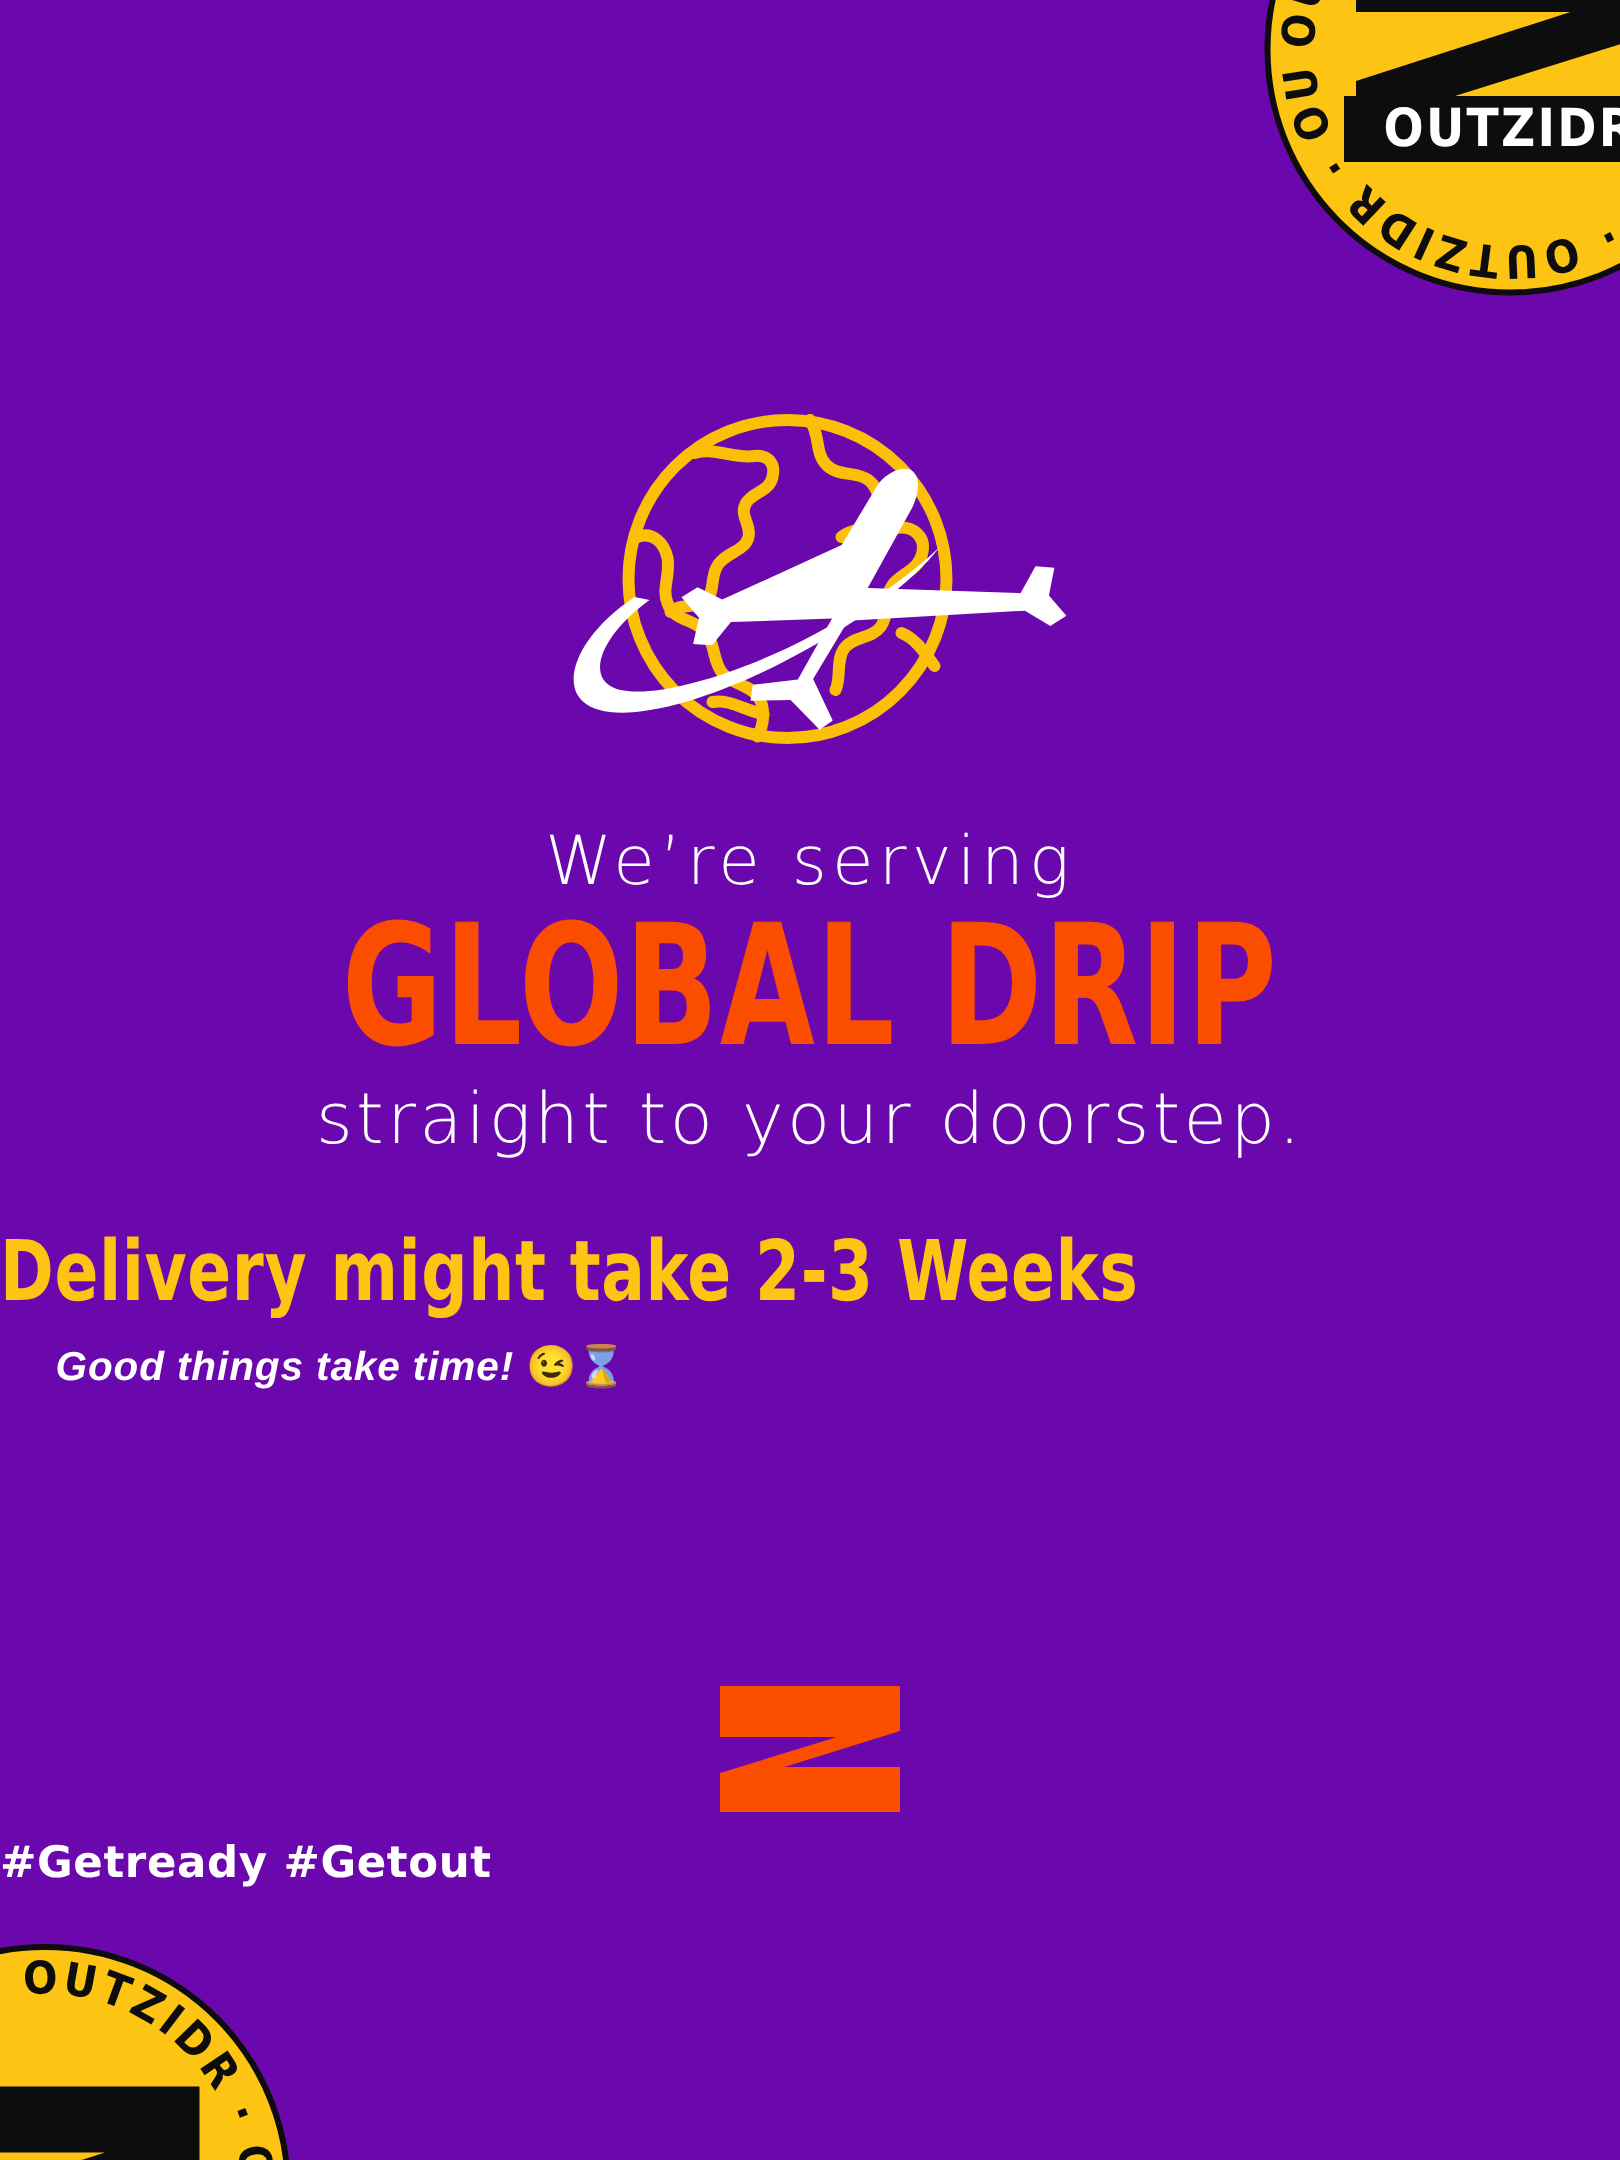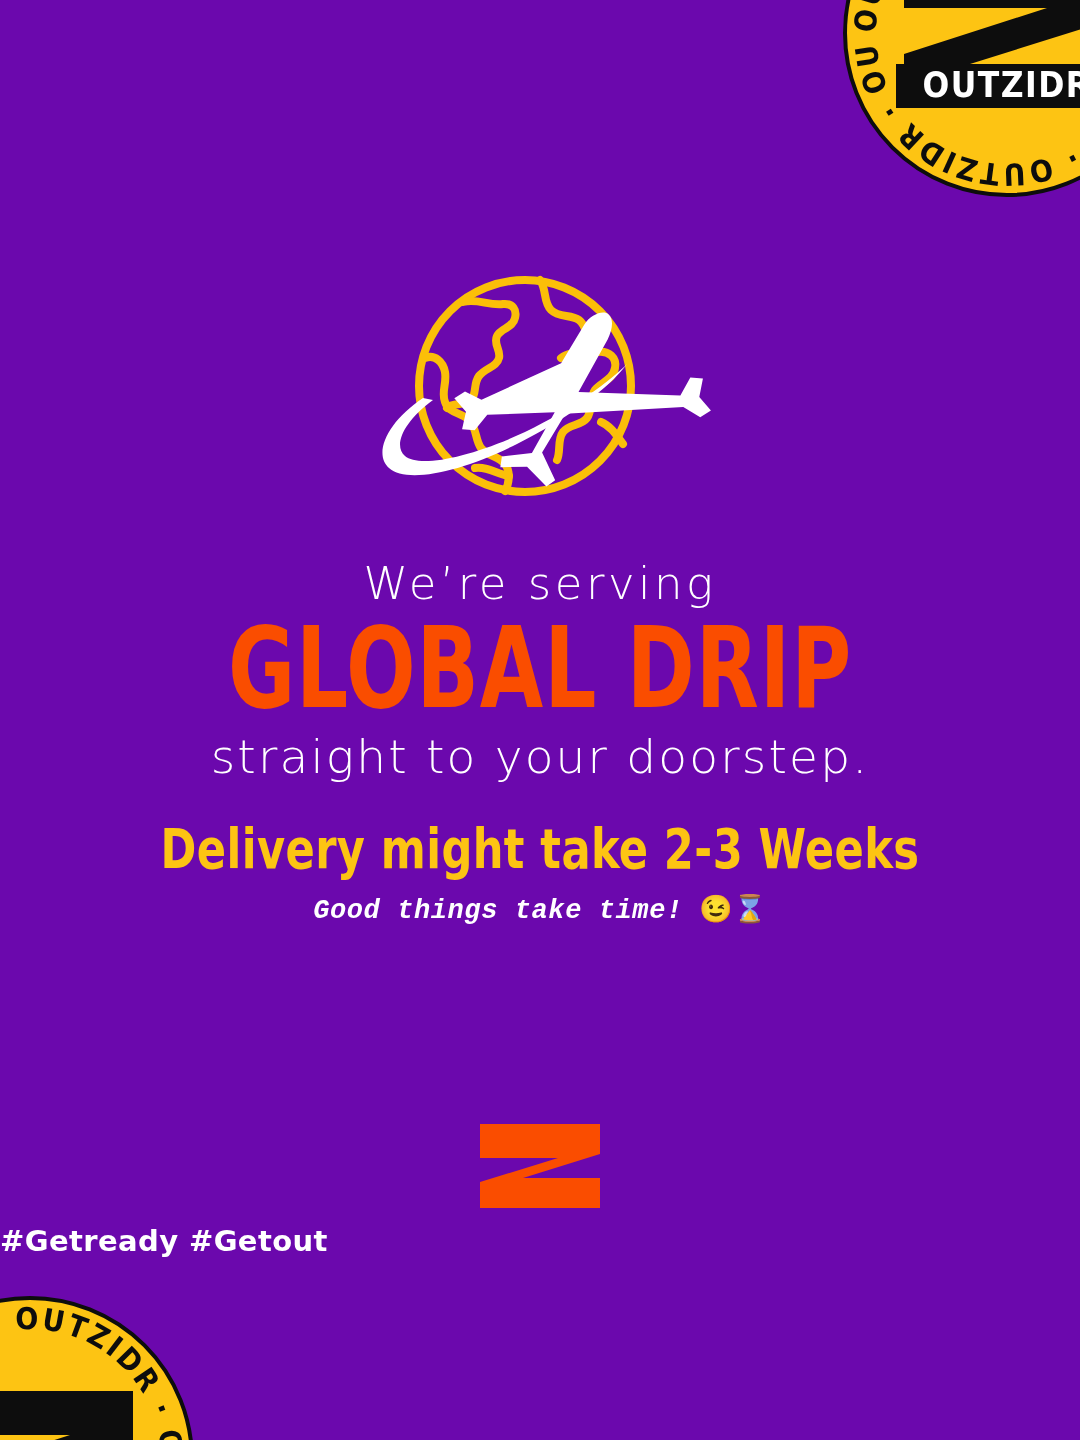--- a/index.html
+++ b/index.html
@@ -68,21 +68,21 @@
     top: 550px;
     text-align: center;
   }
   .line-serving {
     font-family: "DejaVu Sans", sans-serif;
     font-weight: 300;
     font-size: 45px;
     letter-spacing: 3.5px;
     color: #FFFFFF;
     line-height: 1.08;
-    margin: 10px;
+    margin: 0;
   }
   .line-global {
     font-family: "DejaVu Sans Condensed", "Liberation Sans Narrow", "Liberation Sans", sans-serif;
     font-weight: 700;
     font-size: 99px;
     letter-spacing: 1px;
     color: #FA4D00;
     line-height: 1.02;
     margin: 10px 0 4px 0;
     transform: scaleX(0.92) scaleY(1.13);
@@ -98,43 +98,44 @@
     line-height: 1.08;
     margin: 12px 0 0 0;
   }
 
   
   .delivery-block {
     position: absolute;
     left: 0;
     right: 0;
     top: 822px;
-    text-align: center;
+    text-align: left;
   }
   .delivery-main {
     font-family: "DejaVu Sans Condensed", "Liberation Sans Narrow", "Liberation Sans", sans-serif;
     font-weight: 700;
     font-size: 48px;
     letter-spacing: 0.4px;
     color: #FDC413;
     line-height: 1.1;
     margin: 0;
     transform: scaleY(1.16);
     transform-origin: center center;
     white-space: nowrap;
   }
   .delivery-sub {
-    font-family: Liberation Mono, monospace;
+    font-family: Liberation Sans, sans-serif;
     font-style: italic;
     font-weight: 700;
     font-size: 27px;
     letter-spacing: 0.6px;
     color: #FFFFFF;
     margin: 20px 0 0 0;
     line-height: 1.2;
+    padding-left: 37px;
   }
   .delivery-sub .emoji {
     font-style: normal;
     letter-spacing: 0;
   }
 
   
   .footer-block {
     position: absolute;
     left: 0;

